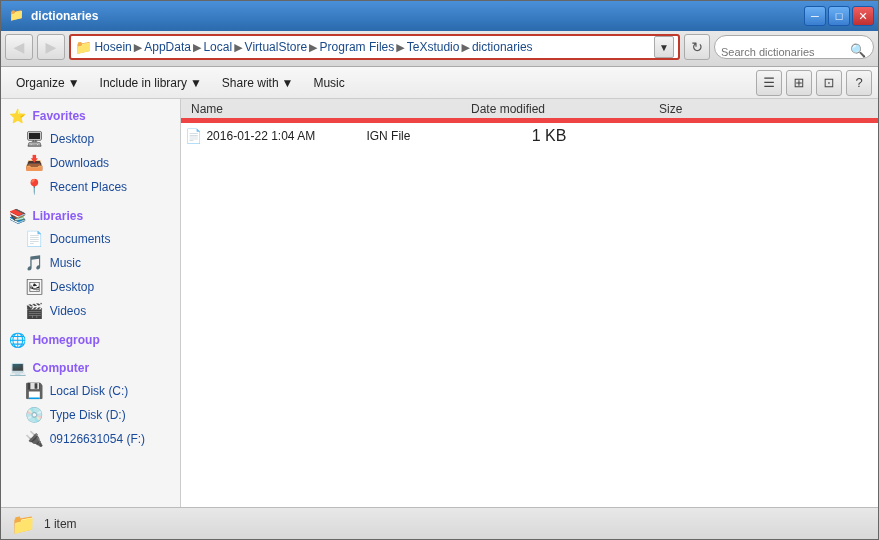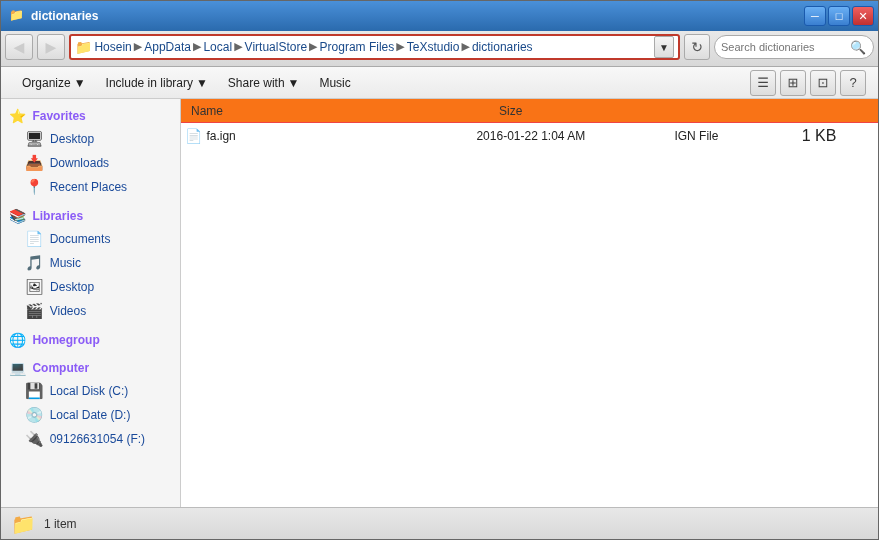--- a/index.html
+++ b/index.html
@@ -109,20 +109,21 @@
     }
 
     .breadcrumb-icon {
       font-size: 14px;
       color: #d4a017;
       flex-shrink: 0;
     }
 
     .breadcrumb-path {
       display: flex;
+      align-items: center;
       gap: 0;
       flex: 1;
       overflow: hidden;
     }
 
     .breadcrumb-item {
       color: #1a4a8a;
       font-size: 12px;
       white-space: nowrap;
       cursor: pointer;
@@ -158,21 +159,21 @@
       cursor: pointer;
       display: flex;
       align-items: center;
       justify-content: center;
       font-size: 14px;
       color: #555;
     }
 
     .search-bar {
       display: flex;
-      align-items: center;
+      align-items: flex-end;
       background: white;
       border: 1px solid #aaa;
       border-radius: 12px;
       height: 24px;
       padding: 0 6px;
       width: 160px;
       gap: 0;
     }
     .search-input {
       border: none;
@@ -187,21 +188,21 @@
       font-size: 13px;
     }
 
     
     .action-toolbar {
       background: linear-gradient(to bottom, #f8f8f8, #ebebeb);
       border-bottom: 1px solid #ccc;
       height: 32px;
       display: flex;
       align-items: center;
-      padding: 0 12px;
+      padding: 0 6px;
       gap: 2px;
       flex-shrink: 0;
     }
 
     .toolbar-btn {
       height: 26px;
       padding: 0 8px;
       background: transparent;
       border: 1px solid transparent;
       border-radius: 3px;
@@ -297,22 +298,22 @@
       flex: 1;
       display: flex;
       flex-direction: column;
       background: white;
       overflow: hidden;
     }
 
     .column-headers {
       display: flex;
       align-items: flex-start;
-      background: #f97316;
-      border-bottom: 1px solid #ef4444;
+      background: #e5e5e5;
+      border-bottom: 5px solid #ef4444;
       height: 24px;
       padding: 0 4px;
       flex-shrink: 0;
     }
 
     .col-header {
       font-size: 12px;
       color: #333;
       cursor: pointer;
       padding: 0 6px;
@@ -358,21 +359,20 @@
     .file-date {
       width: 160px;
       font-size: 12px;
       color: #222;
     }
 
     .file-type {
       width: 120px;
       font-size: 12px;
       color: #222;
-      text-align: center;
     }
 
     .file-size {
       width: 80px;
       font-size: 16px;
       color: #222;
       text-align: right;
     }
 
     
@@ -546,41 +546,41 @@
           <div class="sidebar-header">
             <span class="sidebar-header-icon">💻</span>
             <span class="sidebar-header-text">Computer</span>
           </div>
           <div class="sidebar-item">
             <span class="sidebar-item-icon">💾</span>
             <span class="sidebar-item-label">Local Disk (C:)</span>
           </div>
           <div class="sidebar-item">
             <span class="sidebar-item-icon">💿</span>
-            <span class="sidebar-item-label">Local Date (D:)</span>
+            <span class="sidebar-item-label">Type Disk (D:)</span>
           </div>
           <div class="sidebar-item">
             <span class="sidebar-item-icon">🔌</span>
             <span class="sidebar-item-label">09126631054 (F:)</span>
           </div>
         </div>
       </div>
 
     <div class="file-area">
 
       <div class="column-headers">
         <div class="col-header col-name">Name</div>
+        <div class="col-header col-date">Date modified</div>
         <div class="col-header col-size">Size</div>
       </div>
 
       <div class="file-list">
 
       <div class="file-row">
             <span class="file-icon">📄</span>
-            <span class="file-name">fa.ign</span>
             <span class="file-date">2016-01-22 1:04 AM</span>
             <span class="file-type">IGN File</span>
             <span class="file-size">1 KB</span>
           </div>
         </div>
 
     </div>
   </div>
 
   <div class="status-bar">

